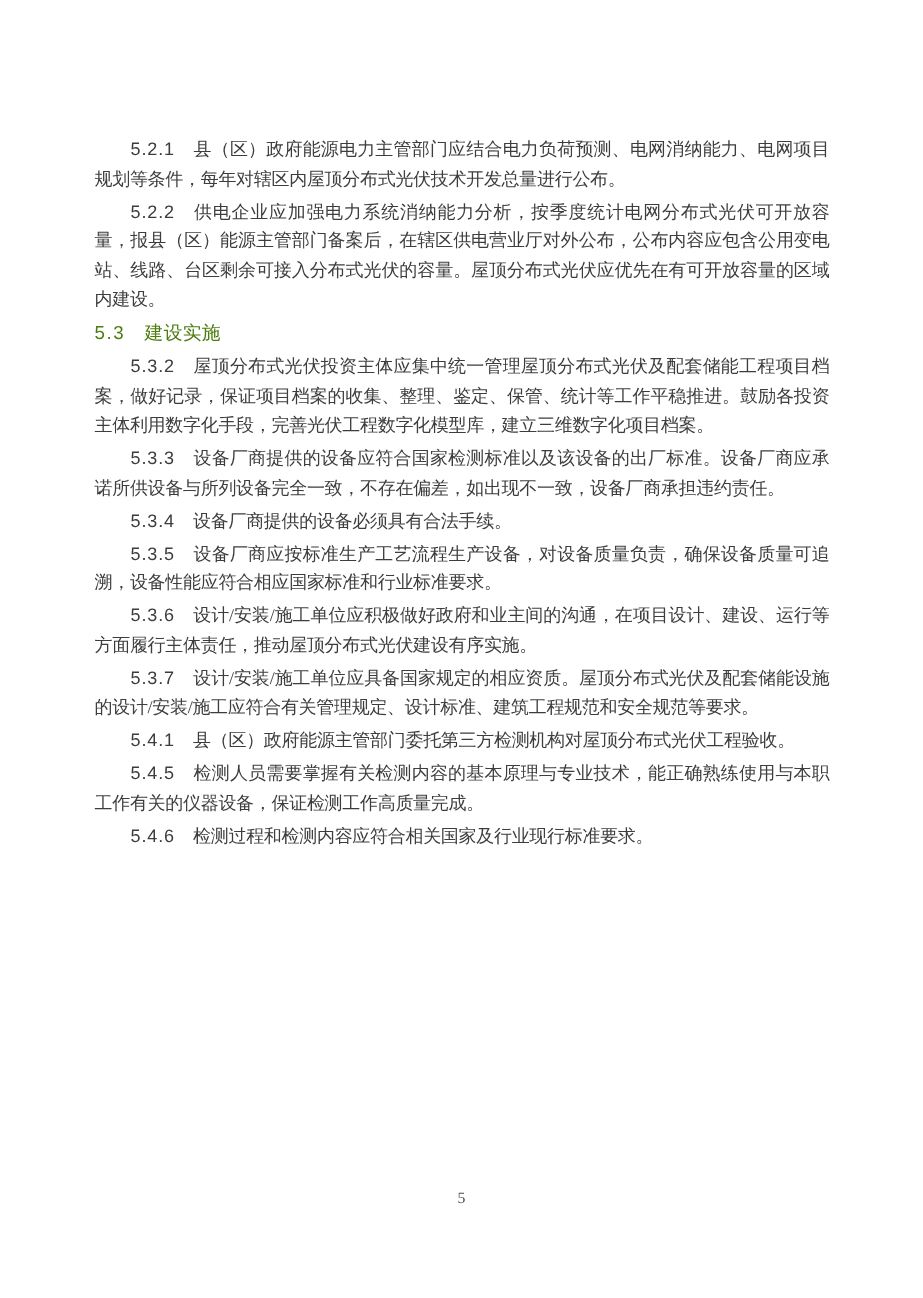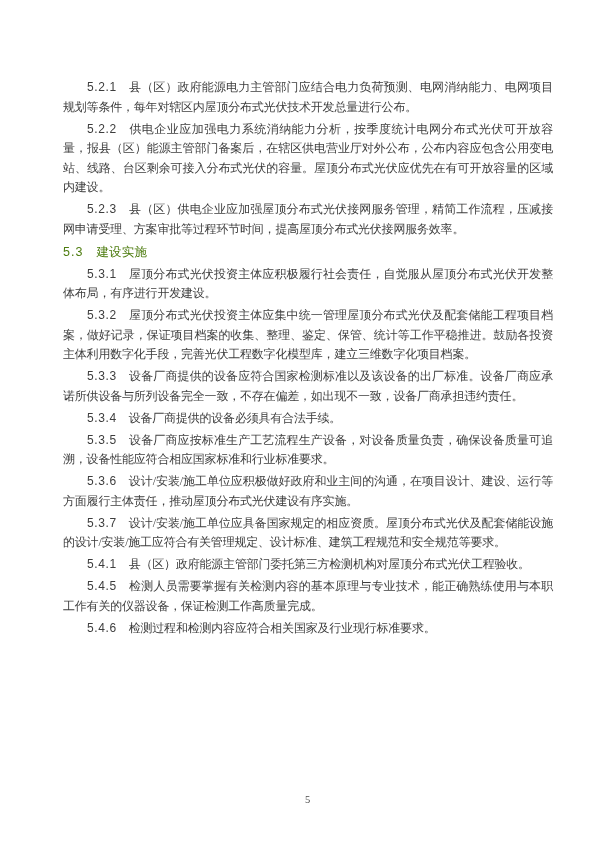--- a/index.html
+++ b/index.html
@@ -24,21 +24,21 @@
     letter-spacing: -0.2px;
   }
   .doc-body p.clause {
     margin: 2.5px 0 0 0;
     padding: 0;
     line-height: 19.5px;
     text-align: justify;
     text-indent: 2em;
   }
   .doc-body p.clause:first-child {
-    margin-top: 0;
+    margin-top: 12px;
   }
   .doc-body h2.heading {
     margin: 3.5px 0 0 0;
     padding: 0;
     line-height: 19.5px;
     font-size: 12.5px;
     font-weight: normal;
     color: #4d7c0f;
     text-indent: 0;
     font-family: "Liberation Sans", "DejaVu Sans", sans-serif;
@@ -65,23 +65,21 @@
     font-family: "Liberation Serif", "DejaVu Serif", serif;
   }
 </style>
 </head>
 <body>
 
 <div class="page">
   <div class="doc-body" id="doc-body">
       <p class="clause"><span class="num">5.2.1</span><span class="txt">县（区）政府能源电力主管部门应结合电力负荷预测、电网消纳能力、电网项目规划等条件，每年对辖区内屋顶分布式光伏技术开发总量进行公布。</span></p>
       <p class="clause"><span class="num">5.2.2</span><span class="txt">供电企业应加强电力系统消纳能力分析，按季度统计电网分布式光伏可开放容量，报县（区）能源主管部门备案后，在辖区供电营业厅对外公布，公布内容应包含公用变电站、线路、台区剩余可接入分布式光伏的容量。屋顶分布式光伏应优先在有可开放容量的区域内建设。</span></p>
-      <p class="clause"><span class="num">5.2.3</span><span class="txt">县（区）供电企业应加强屋顶分布式光伏接网服务管理，精简工作流程，压减接网申请受理、方案审批等过程环节时间，提高屋顶分布式光伏接网服务效率。</span></p>
       <h2 class="heading"><span class="num">5.3</span><span class="txt">建设实施</span></h2>
-      <p class="clause"><span class="num">5.3.1</span><span class="txt">屋顶分布式光伏投资主体应积极履行社会责任，自觉服从屋顶分布式光伏开发整体布局，有序进行开发建设。</span></p>
       <p class="clause"><span class="num">5.3.2</span><span class="txt">屋顶分布式光伏投资主体应集中统一管理屋顶分布式光伏及配套储能工程项目档案，做好记录，保证项目档案的收集、整理、鉴定、保管、统计等工作平稳推进。鼓励各投资主体利用数字化手段，完善光伏工程数字化模型库，建立三维数字化项目档案。</span></p>
       <p class="clause"><span class="num">5.3.3</span><span class="txt">设备厂商提供的设备应符合国家检测标准以及该设备的出厂标准。设备厂商应承诺所供设备与所列设备完全一致，不存在偏差，如出现不一致，设备厂商承担违约责任。</span></p>
       <p class="clause"><span class="num">5.3.4</span><span class="txt">设备厂商提供的设备必须具有合法手续。</span></p>
       <p class="clause"><span class="num">5.3.5</span><span class="txt">设备厂商应按标准生产工艺流程生产设备，对设备质量负责，确保设备质量可追溯，设备性能应符合相应国家标准和行业标准要求。</span></p>
       <p class="clause"><span class="num">5.3.6</span><span class="txt">设计/安装/施工单位应积极做好政府和业主间的沟通，在项目设计、建设、运行等方面履行主体责任，推动屋顶分布式光伏建设有序实施。</span></p>
       <p class="clause"><span class="num">5.3.7</span><span class="txt">设计/安装/施工单位应具备国家规定的相应资质。屋顶分布式光伏及配套储能设施的设计/安装/施工应符合有关管理规定、设计标准、建筑工程规范和安全规范等要求。</span></p>
       <p class="clause"><span class="num">5.4.1</span><span class="txt">县（区）政府能源主管部门委托第三方检测机构对屋顶分布式光伏工程验收。</span></p>
       <p class="clause"><span class="num">5.4.5</span><span class="txt">检测人员需要掌握有关检测内容的基本原理与专业技术，能正确熟练使用与本职工作有关的仪器设备，保证检测工作高质量完成。</span></p>
       <p class="clause"><span class="num">5.4.6</span><span class="txt">检测过程和检测内容应符合相关国家及行业现行标准要求。</span></p>
     </div>

